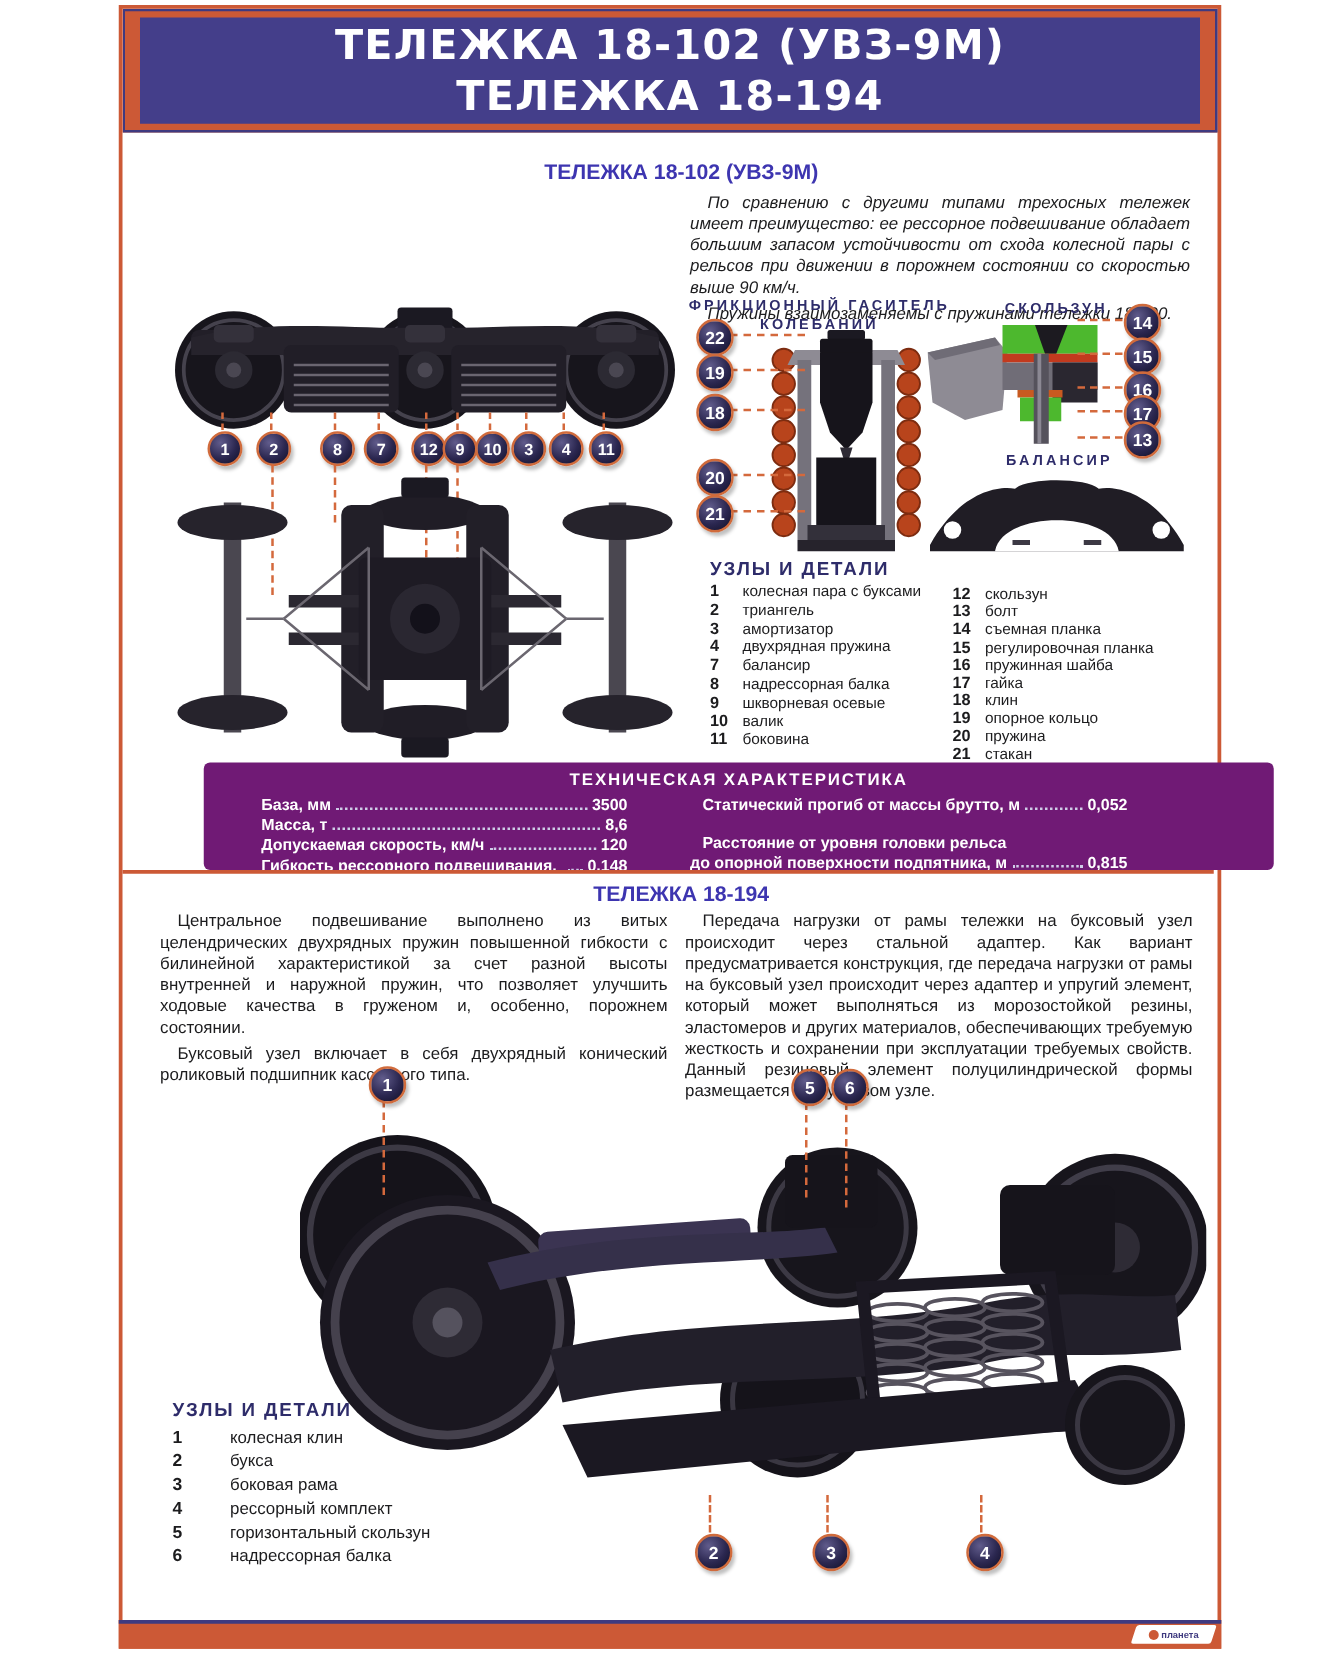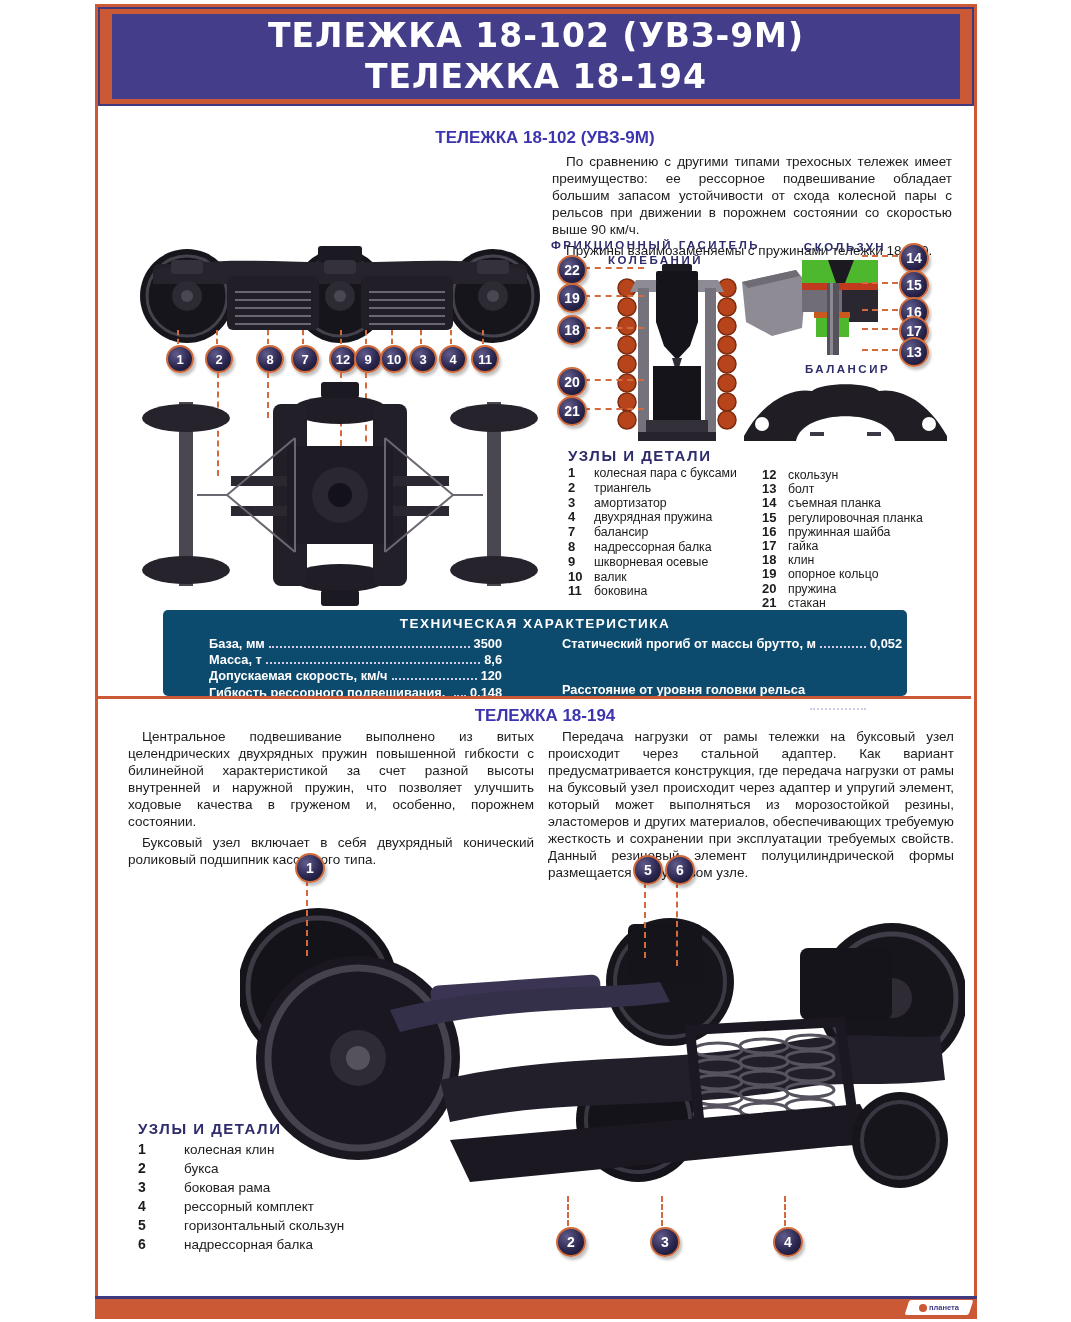--- a/index.html
+++ b/index.html
@@ -34,32 +34,32 @@
   .plist{position:absolute;}
   .pitem{display:flex;align-items:baseline;}
   .s1c1 .pitem{line-height:14.8px;}
   .s1c2 .pitem{line-height:13.2px;}
   .pnum{font-weight:bold;font-size:13px;width:26px;flex:none;}
   .plabel{font-size:12.3px;}
   .s2list .pitem{line-height:19px;}
   .s2list .pnum{width:46px;font-size:14px;}
   .s2list .plabel{font-size:13.5px;}
   
-  .specs{position:absolute;left:163px;top:610px;width:744px;height:86px;background:#0c4a6e;
+  .specs{position:absolute;left:163px;top:610px;width:856px;height:86px;background:#701a75;
          border-radius:5px;color:#ffffff;}
   .specs-title{text-align:center;font-weight:bold;font-size:13.5px;letter-spacing:1.5px;margin-top:6px;}
   .specs-cols{display:flex;margin-top:5px;}
   .specs-left{width:325px;margin-left:14px;}
   .specs-right{width:372px;margin-left:28px;}
   .srow{display:flex;align-items:baseline;font-size:12.8px;line-height:16.2px;font-weight:bold;padding-left:32px;}
   .leader{flex:1;border-bottom:2px dotted #cfcce8;margin:0 4px 3px 4px;min-width:12px;}
   .sval{flex:none;}
   .srow.noval{display:block;}
   .srow.indent{padding-left:22px;}
-  .specs-right .srow.gap{margin-top:30px;}
+  .specs-right .srow.gap{margin-top:14px;}
   .divider{position:absolute;left:98px;top:696px;width:873px;height:3px;background:#cc5936;}
   
   .bottom-strip{position:absolute;left:95px;top:1296px;width:882px;height:20px;background:#cc5936;
          border-top:3px solid #3f3a80;}
   .logo-chip{position:absolute;right:6px;top:1px;width:64px;height:15px;background:#ffffff;
          border-radius:2px;transform:skewX(-18deg);display:flex;align-items:center;justify-content:center;gap:2px;}
   .logo-chip .inner{transform:skewX(18deg);display:flex;align-items:center;gap:2px;}
   .logo-globe{width:8px;height:8px;border-radius:50%;background:#cc5936;flex:none;}
   .logo-text{font-size:7.5px;font-weight:bold;color:#3f3a80;}
   svg{position:absolute;}
@@ -73,21 +73,21 @@
   <div class="banner">
     <div class="banner-inner">
       <div class="banner-line">ТЕЛЕЖКА 18-102 (УВЗ-9М)</div>
       <div class="banner-line">ТЕЛЕЖКА 18-194</div>
     </div>
   </div>
 
   <div class="sec-heading" style="left:295px;top:128px;">ТЕЛЕЖКА 18-102 (УВЗ-9М)</div>
 
 
-  <div class="para small-intro" style="left:552px;top:153px;width:400px;">
+  <div class="para small-intro" style="left:552px;top:153px;width:400px;font-style:italic;">
     <p>По сравнению с другими типами трехосных тележек имеет преимущество: ее рессорное подвешивание обладает большим запасом устойчивости от схода колесной пары с рельсов при движении в порожнем состоянии со скоростью выше 90 км/ч.</p>
     <p>Пружины взаимозаменяемы с пружинами тележки 18-100.</p>
   </div>
 
   <svg style="left:135px;top:240px;" width="410" height="108" viewBox="0 0 410 108">
     <circle cx="52" cy="56" r="47" fill="#17151c"></circle>
       <circle cx="52" cy="56" r="40" fill="none" stroke="#45424d" stroke-width="3"></circle>
     <circle cx="205" cy="56" r="47" fill="#17151c"></circle>
       <circle cx="205" cy="56" r="40" fill="none" stroke="#45424d" stroke-width="3"></circle>
     <circle cx="358" cy="56" r="47" fill="#17151c"></circle>

